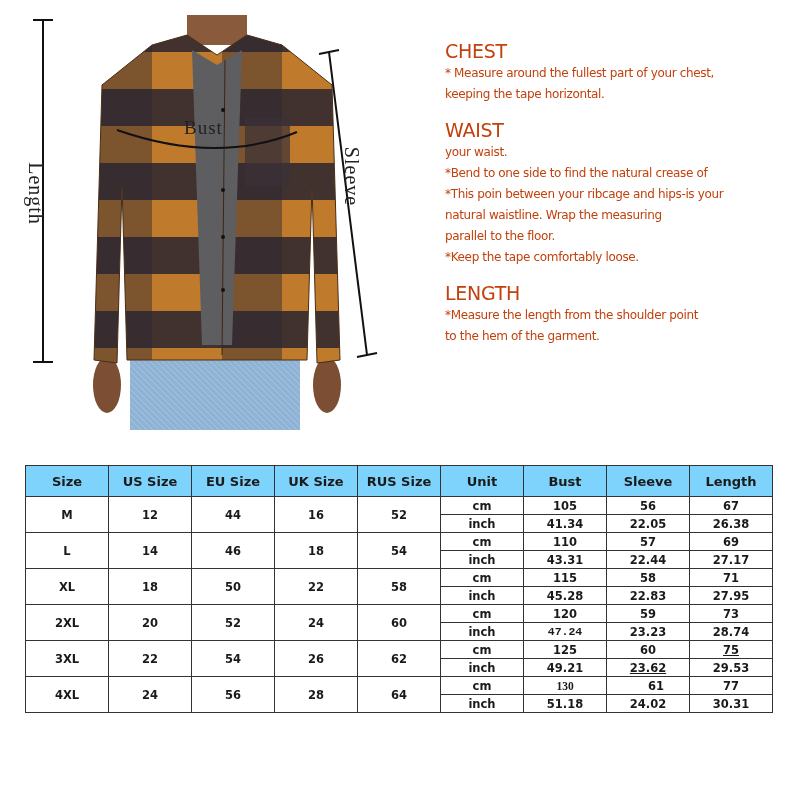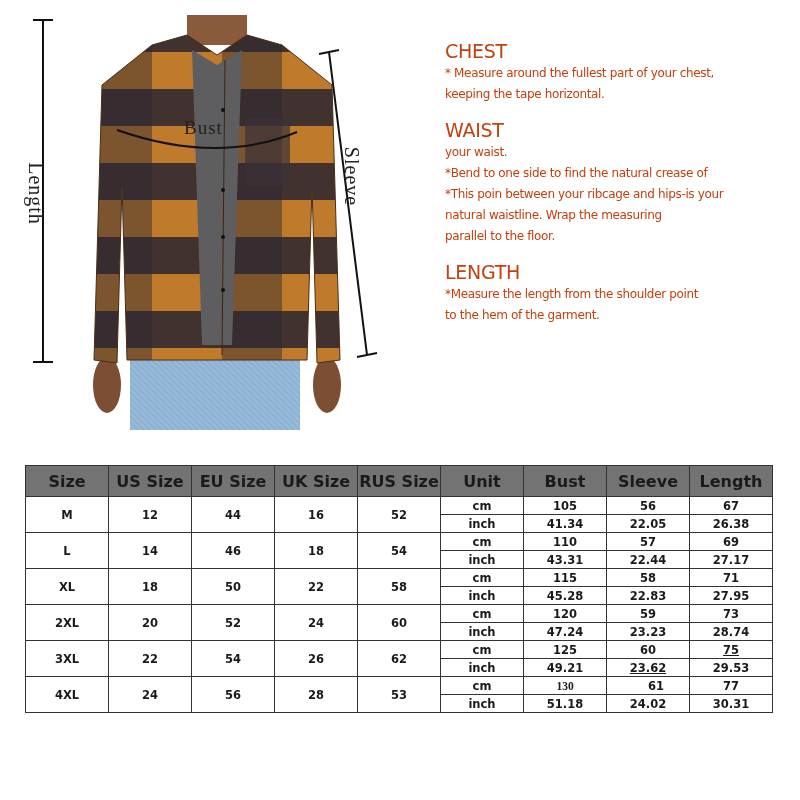--- a/index.html
+++ b/index.html
@@ -16,21 +16,21 @@
 
   
   .guide { position:absolute; left:445px; top:40px; width:345px; color:#c2410c; font-family:"DejaVu Sans", sans-serif; }
   .guide .sec { margin-bottom:14px; }
   .guide h3 { font-weight:normal; font-size:19px; margin:0 0 1px 0; letter-spacing:-0.3px; }
   .guide p { font-size:12px; line-height:21px; margin:0; letter-spacing:-0.35px; }
 
   
   .size-table { position:absolute; left:25px; top:465px; border-collapse:collapse; font-family:"DejaVu Sans", sans-serif; font-weight:bold; color:#1a1a1a; }
   .size-table td, .size-table th { border:1.5px solid #333; text-align:center; padding:0; }
-  .size-table th { background:#737373; height:30px; font-size:16px; }
+  .size-table th { background:#7dd3fc; height:30px; font-size:13px; }
   .size-table td { font-size:11.5px; }
   .size-table td.small { height:17px; }
 </style>
 </head>
 <body>
 
 <div class="photo">
   <svg class="shirt-svg" width="250" height="415" viewBox="0 0 250 415">
     <defs>
       <pattern id="plaid" x="0" y="0" width="130" height="74" patternUnits="userSpaceOnUse">
@@ -90,20 +90,21 @@
     <p>* Measure around the fullest part of your chest,</p>
     <p>keeping the tape horizontal.</p>
   </div>
   <div class="sec">
     <h3>WAIST</h3>
     <p>your waist.</p>
     <p>*Bend to one side to find the natural crease of</p>
     <p>*This poin between your ribcage and hips-is your</p>
     <p>natural waistline. Wrap the measuring</p>
     <p>parallel to the floor.</p>
+    <p>*Keep the tape comfortably loose.</p>
   </div>
   <div class="sec">
     <h3>LENGTH</h3>
     <p>*Measure the length from the shoulder point</p>
     <p>to the hem of the garment.</p>
   </div>
 </div>
 
 <table class="size-table">
   <colgroup>
@@ -192,21 +193,21 @@
       <td rowspan="2">52</td>
       <td rowspan="2">24</td>
       <td rowspan="2">60</td>
       <td class="small" style="height: 17px;">cm</td>
       <td class="small" style="height: 17px;">120</td>
       <td class="small" style="height: 17px; margin-left: 21px;">59</td>
       <td class="small" style="height: 17px;">73</td>
     </tr>
     <tr>
       <td class="small" style="height: 17px;">inch</td>
-      <td class="small" style="height: 17px;">47.24</td>
+      <td class="small" style="height: 17px; font-family: Liberation Mono, monospace;">47.24</td>
       <td class="small" style="height: 17px;">23.23</td>
       <td class="small" style="height: 17px;">28.74</td>
     </tr>
 
     <tr>
       <td rowspan="2">3XL</td>
       <td rowspan="2">22</td>
       <td rowspan="2">54</td>
       <td rowspan="2">26</td>
       <td rowspan="2">62</td>
@@ -220,21 +221,21 @@
       <td class="small" style="height: 17px;">49.21</td>
       <td class="small" style="height: 17px; text-decoration: underline;">23.62</td>
       <td class="small" style="height: 17px;">29.53</td>
     </tr>
 
     <tr>
       <td rowspan="2">4XL</td>
       <td rowspan="2">24</td>
       <td rowspan="2">56</td>
       <td rowspan="2">28</td>
-      <td rowspan="2">53</td>
+      <td rowspan="2">64</td>
       <td class="small" style="height: 17px;">cm</td>
       <td class="small" style="height: 17px; font-family: Liberation Serif, serif;">130</td>
       <td class="small" style="height: 17px; padding-left: 16px;">61</td>
       <td class="small" style="height: 17px;">77</td>
     </tr>
     <tr>
       <td class="small" style="height: 17px;">inch</td>
       <td class="small" style="height: 17px;">51.18</td>
       <td class="small" style="height: 17px;">24.02</td>
       <td class="small" style="height: 17px;">30.31</td>

